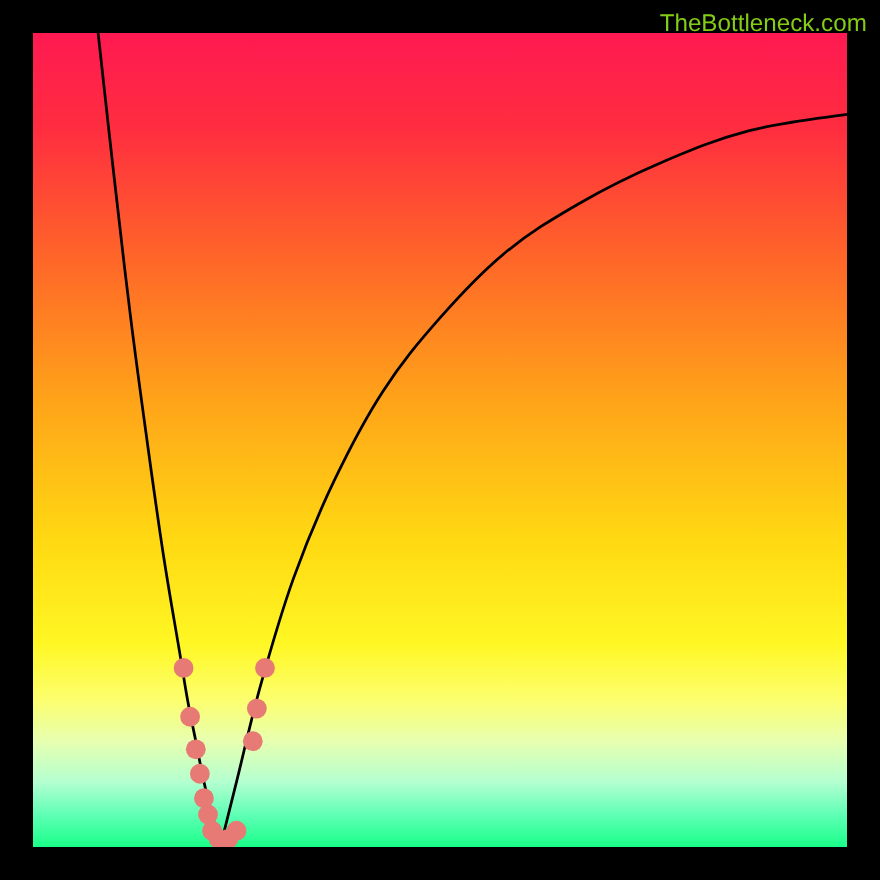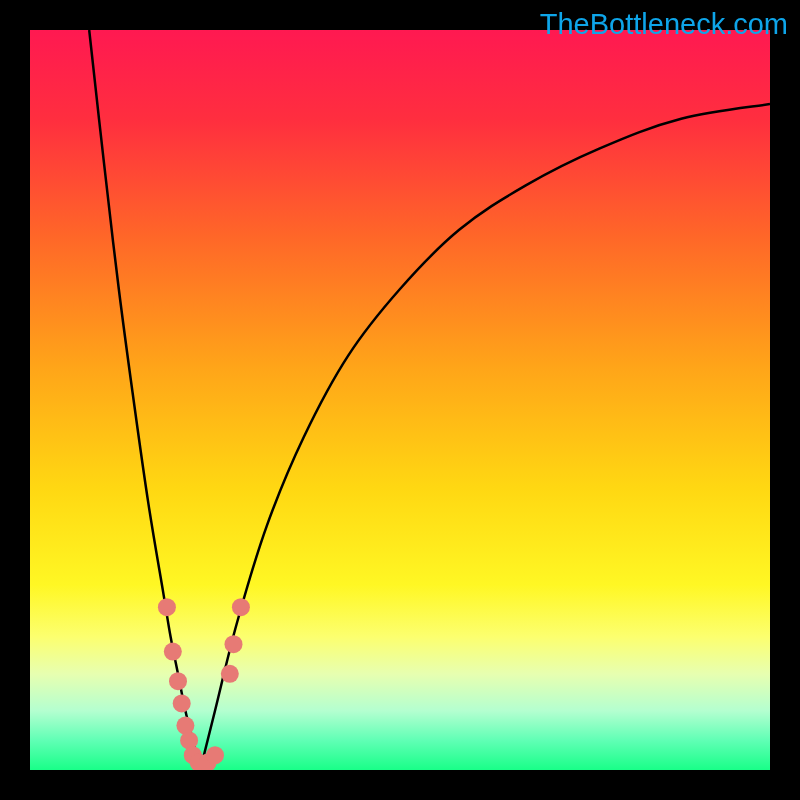--- a/index.html
+++ b/index.html
@@ -12,23 +12,23 @@
       height: 800px;
       background: #000;
       position: relative;
       overflow: hidden;
     }
     .watermark {
       position: absolute;
       top: 8px;
       right: 12px;
       font-family: Arial, sans-serif;
-      font-size: 29px;
+      font-size: 22px;
       font-weight: 500;
-      color: #0ea5e9;
+      color: #84cc16;
       z-index: 10;
     }
     .chart-container {
       position: absolute;
       top: 30px;
       left: 30px;
       width: 740px;
       height: 740px;
     }
     .gradient-bg {

